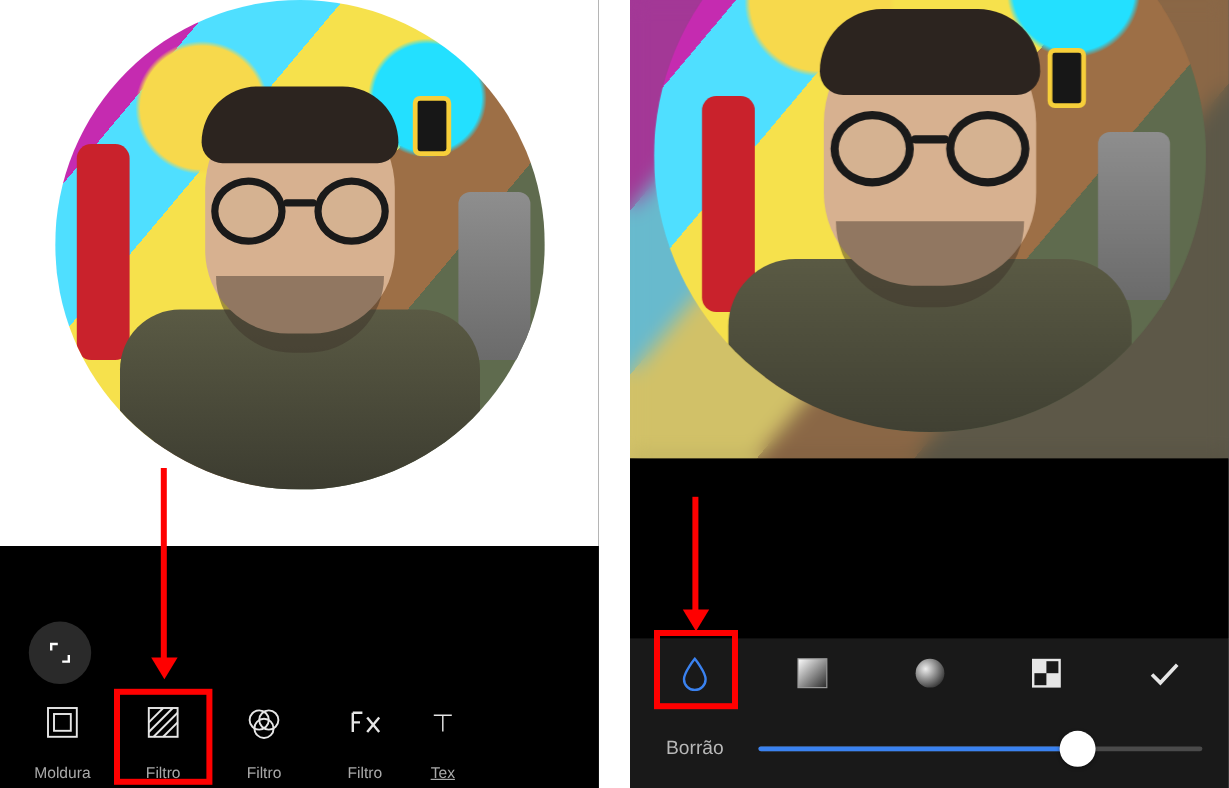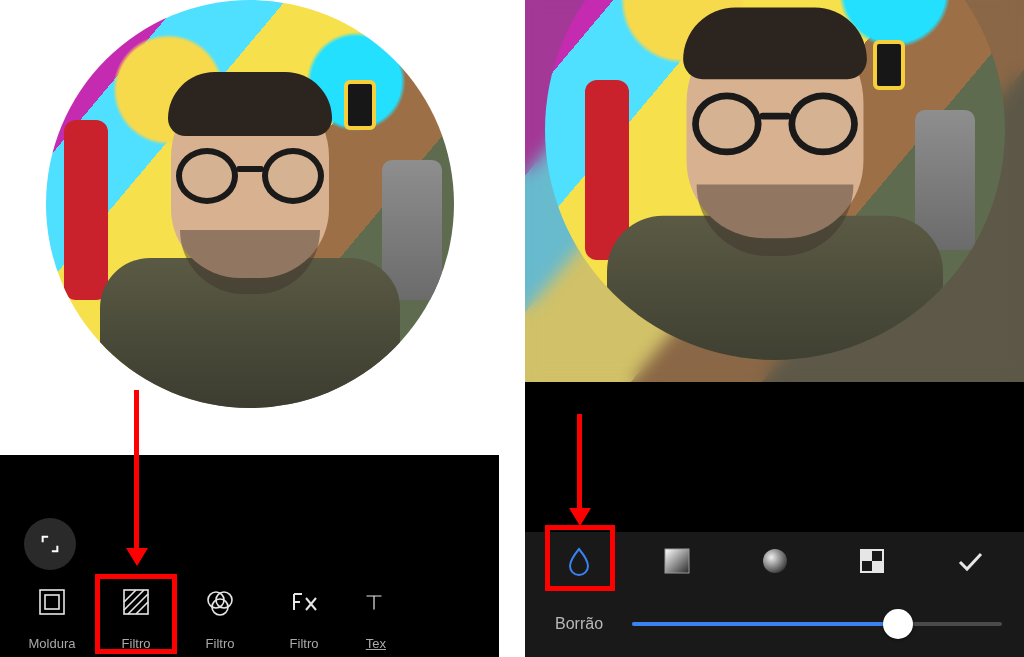--- a/index.html
+++ b/index.html
@@ -115,21 +115,21 @@
   .s1-toolbar {
     position:absolute; bottom:0; left:0; right:0; height:77px;
     background:#000;
     display:flex; align-items:center; gap:0; padding:0 10px;
   }
   .tb-item {
     flex:0 0 84px; height:77px;
     display:flex; flex-direction:column; align-items:center; justify-content:center;
     gap:18px; color:#a9a9a9; font-size:13px;
   }
-  .tb-item.cut { flex:0 0 40px; align-items:flex-end;text-decoration:underline; }
+  .tb-item.cut { flex:0 0 40px; align-items:center;text-decoration:underline; }
   .tb-item svg { width:32px; height:32px; stroke:#e6e6e6; fill:none; stroke-width:1.6; }
   .tb-label { font-size:13px; color:#a9a9a9; }
 
   
   .s2-canvas {
     position:relative; width:499px; height:382px; overflow:hidden;
     background:
       radial-gradient(circle at 24% 22%, rgba(247,217,76,.9) 0 10%, transparent 11%),
       radial-gradient(circle at 78% 24%, rgba(35,224,255,.9) 0 9%, transparent 10%),
       linear-gradient(130deg,#a73a9a 0 18%,#6bbed2 18% 32%,#d6c56b 32% 52%,#8d6a48 52% 68%,#5f5a4a 68% 100%);

